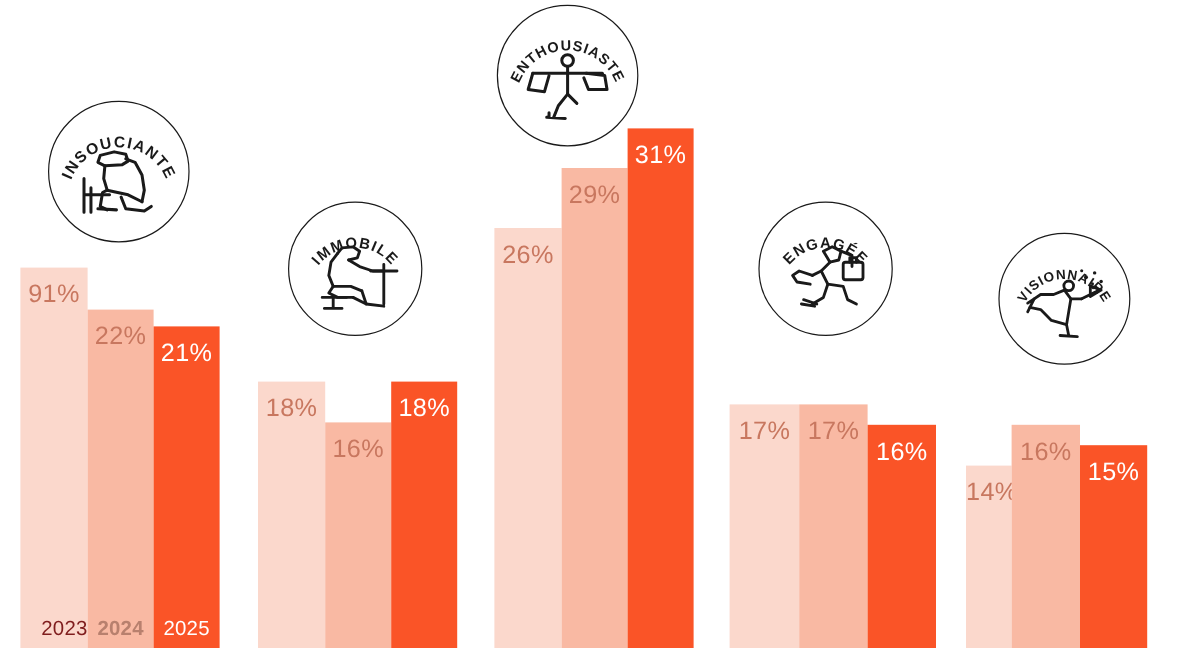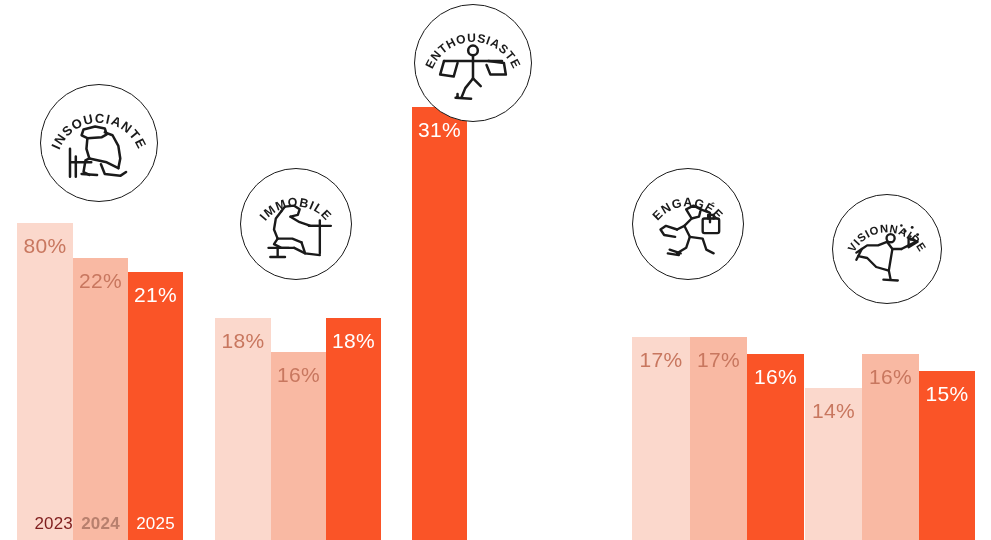--- a/index.html
+++ b/index.html
@@ -64,21 +64,21 @@
   }
   .badge svg { display: block; width: 100%; height: 100%; }
 </style>
 </head>
 <body>
 
 <div id="chart-root">
 
   <div class="bar-group" style="left:17px; width:166px; height:320px;">
     <div class="bar" style="width:56px; height:317px; background:#FBD8CC;">
-      <span class="bar-value" style="color:#C8775F;">80%</span>
+      <span class="bar-value" style="color:#C8775F;">91%</span>
       <span class="bar-year" style="color:#7f1d1d;text-align:right;">2023</span>
     </div>
     <div class="bar" style="width:55px; height:282px; background:#F9B9A3;padding-left:35px;">
       <span class="bar-value" style="color:#C8775F;">22%</span>
       <span class="bar-year" style="color:#B8806E;font-weight:bold;">2024</span>
     </div>
     <div class="bar" style="width:55px; height:268px; background:#FA5427;padding-left:48px;">
       <span class="bar-value" style="color:#FFFFFF;">21%</span>
       <span class="bar-year" style="color:#FFFFFF;">2025</span>
     </div>
@@ -90,39 +90,45 @@
     </div>
     <div class="bar" style="width:55px; height:188px; background:#F9B9A3;">
       <span class="bar-value" style="color:#C8775F;">16%</span>
     </div>
     <div class="bar" style="width:55px; height:222px; background:#FA5427;">
       <span class="bar-value" style="color:#FFFFFF;">18%</span>
     </div>
   </div>
 
   <div class="bar-group" style="left:412px; width:166px; height:440px;">
+    <div class="bar" style="width:56px; height:350px; background:#FBD8CC;">
+      <span class="bar-value" style="color:#C8775F;">26%</span>
+    </div>
+    <div class="bar" style="width:55px; height:400px; background:#F9B9A3;">
+      <span class="bar-value" style="color:#C8775F;">29%</span>
+    </div>
     <div class="bar" style="width:55px; height:433px; background:#FA5427;">
       <span class="bar-value" style="color:#FFFFFF;">31%</span>
     </div>
   </div>
 
-  <div class="bar-group" style="left:632px; width:172px; height:210px;">
+  <div class="bar-group" style="left:608px; width:172px; height:210px;">
     <div class="bar" style="width:58px; height:203px; background:#FBD8CC;">
       <span class="bar-value" style="color:#C8775F;">17%</span>
     </div>
     <div class="bar" style="width:57px; height:203px; background:#F9B9A3;">
       <span class="bar-value" style="color:#C8775F;">17%</span>
     </div>
     <div class="bar" style="width:57px; height:186px; background:#FA5427;">
       <span class="bar-value" style="color:#FFFFFF;">16%</span>
     </div>
   </div>
 
   <div class="bar-group" style="left:805px; width:170px; height:180px;">
-    <div class="bar" style="width:57px; height:152px; background:#FBD8CC;">
+    <div class="bar" style="width:38px; height:152px; background:#FBD8CC;">
       <span class="bar-value" style="color:#C8775F;">14%</span>
     </div>
     <div class="bar" style="width:57px; height:186px; background:#F9B9A3;">
       <span class="bar-value" style="color:#C8775F;">16%</span>
     </div>
     <div class="bar" style="width:56px; height:169px; background:#FA5427;">
       <span class="bar-value" style="color:#FFFFFF;">15%</span>
     </div>
   </div>
 

